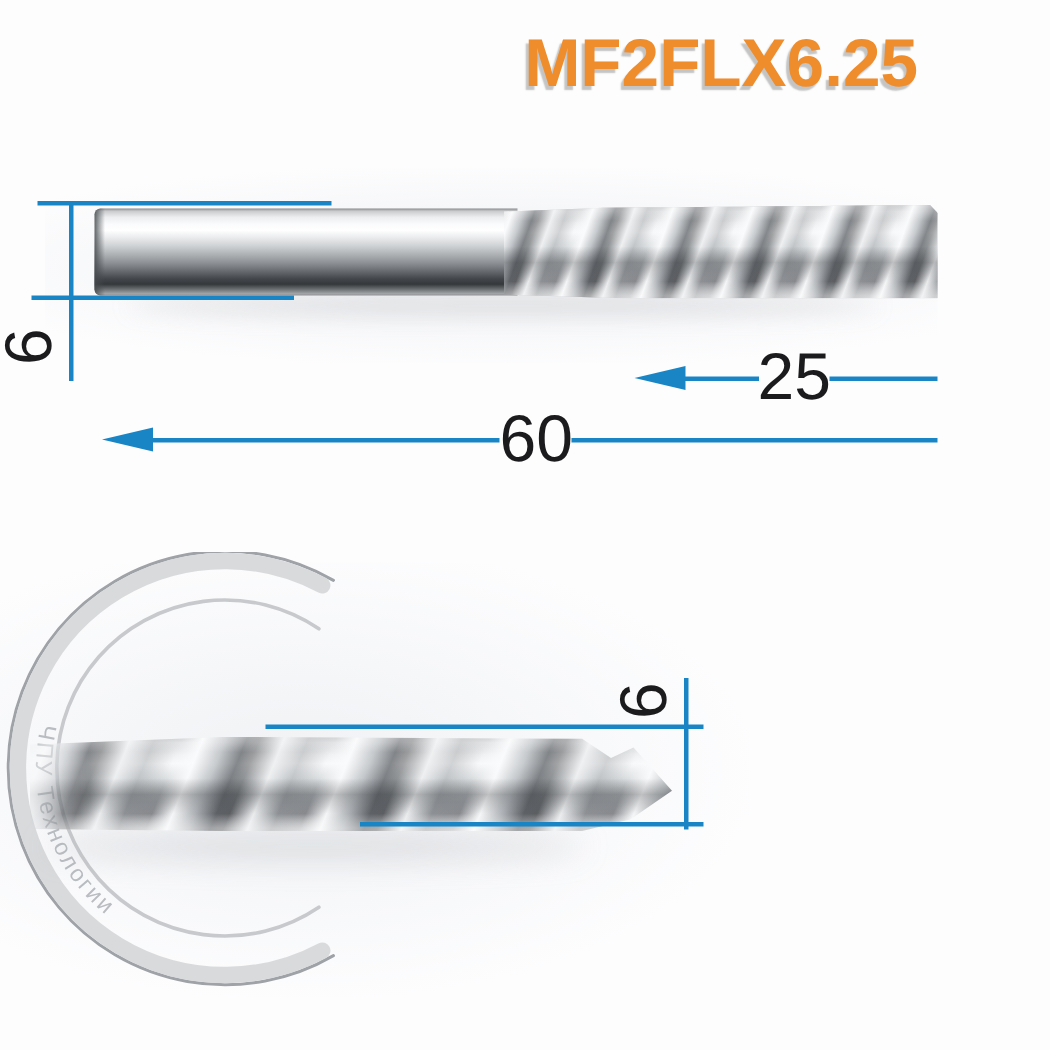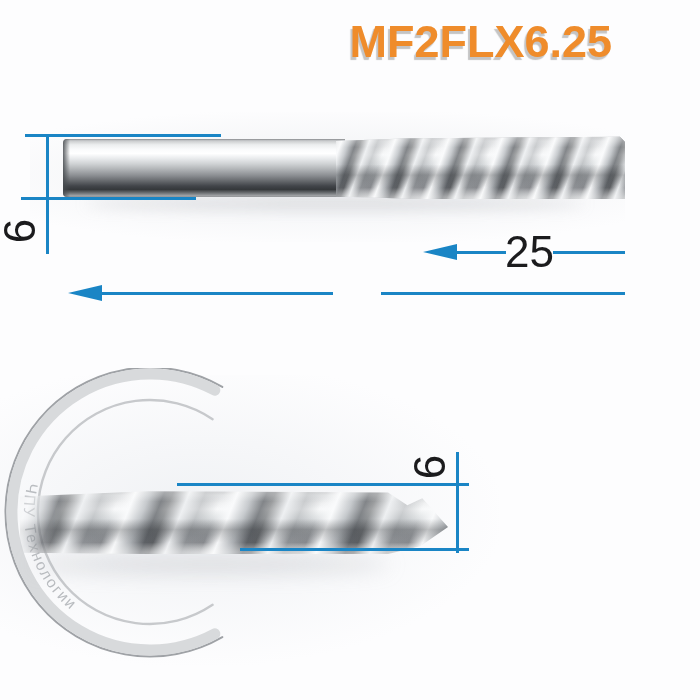--- a/index.html
+++ b/index.html
@@ -86,20 +86,21 @@
   <div class="dim-num rot" style="left:-2px;top:209px;">6</div>
 
   <div class="arrow left" style="left:423px;top:244px;"></div>
   <div class="hline" style="left:456px;top:251px;width:50px;"></div>
   <div class="dim-num" style="left:505px;top:230px;width:48px;">25</div>
   <div class="hline" style="left:553px;top:251px;width:108px;"></div>
   <div class="arrow right" style="left:661px;top:244px;"></div>
 
   <div class="arrow left" style="left:68px;top:285px;"></div>
   <div class="hline" style="left:101px;top:292px;width:232px;"></div>
+  <div class="dim-num" style="left:333px;top:271px;width:48px;">60</div>
   <div class="hline" style="left:381px;top:292px;width:280px;"></div>
   <div class="arrow right" style="left:661px;top:285px;"></div>
 
   <svg class="wm" width="300" height="305" viewBox="0 0 300 305">
     <path d="M 222.3 18.9 A 144.5 144.5 0 1 0 222.3 269.1" fill="none" stroke="#9fa2a6" stroke-width="2" stroke-linecap="round"></path>
     <path d="M 214.8 22.2 A 138 138 0 1 0 214.8 265.8" fill="none" stroke="#d8dadc" stroke-width="11" stroke-linecap="round"></path>
     <path d="M 212.6 51.2 A 112 112 0 1 0 212.6 236.8" fill="none" stroke="#c7c9cc" stroke-width="2.4" stroke-linecap="round"></path>
     <defs>
         <path id="wmPath" d="M 150 18 A 126 126 0 0 0 150 270" fill="none"></path>
       </defs>

